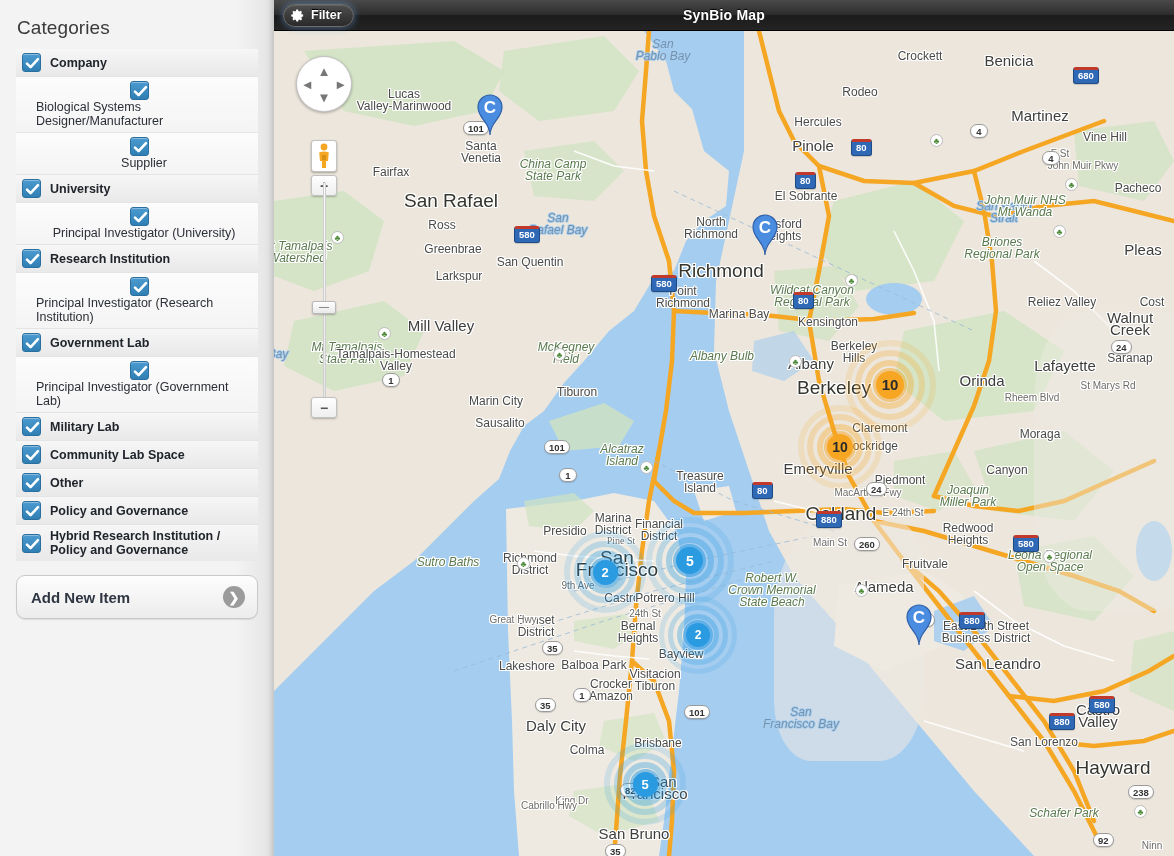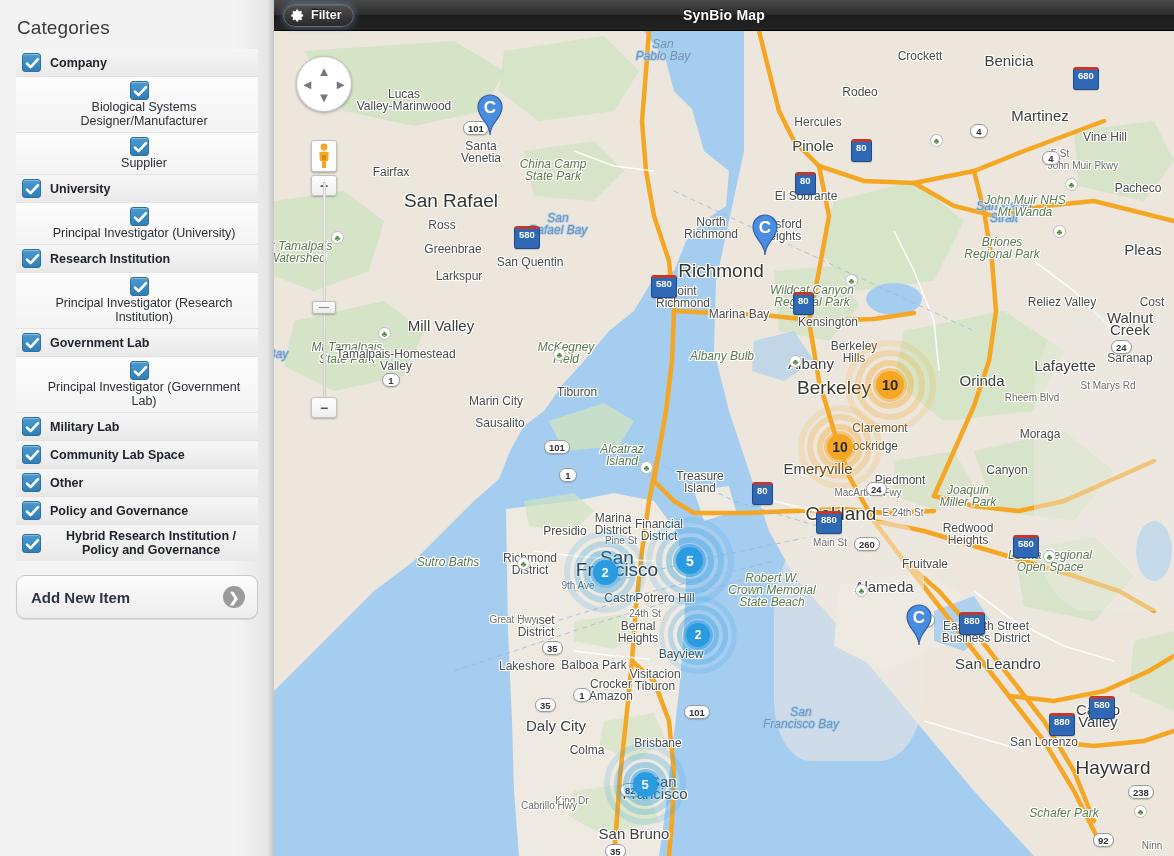--- a/index.html
+++ b/index.html
@@ -40,21 +40,21 @@
 
   .cbx {
     width:19px; height:19px; flex:0 0 19px;
     border-radius:3px;
     background: linear-gradient(to bottom, #4b9ad0, #2f7fb5);
     border: 1px solid #2a6f9e;
     box-shadow: inset 0 1px 0 rgba(255,255,255,.35);
     position: relative; margin-right: 9px; cursor:pointer;
   }
   .cbx svg { position:absolute; left:2px; top:2px; }
-  .cat-label { font-size:12.5px; color:#20242b; line-height:14px;text-align:center; }
+  .cat-label { font-size:12.5px; color:#20242b; line-height:14px; }
   .cat-row.level0 .cat-label { font-weight:bold; }
   .cat-row.level1 .cat-label { font-weight:normal; color:#2b2f36; font-size:12.5px; }
 
   .add-btn {
     margin: 14px 16px 0 16px;
     height: 44px; border-radius: 9px;
     background: linear-gradient(to bottom, #fdfdfd, #ececec);
     border: 1px solid #c9c9c9;
     box-shadow: 0 1px 1px rgba(0,0,0,.10);
     display:flex; align-items:center; justify-content:space-between;
@@ -118,21 +118,21 @@
 
   
   .shield {
     position:absolute; font-size:9.5px; font-weight:bold; color:#333;
     background:#fff; border:1px solid #9a9a9a; border-radius:7px;
     padding:0 4px; line-height:13px; height:14px; min-width:18px;
     text-align:center; box-shadow:0 1px 1px rgba(0,0,0,.15);
   }
   .shield.interstate {
     background:#2f68b5; color:#fff; border:1px solid #1e4a85;
-    border-radius:3px; border-top:3px solid #c0392b; height:23px; line-height:12px;
+    border-radius:3px; border-top:3px solid #c0392b; height:17px; line-height:12px;
   }
 
   
   .parkdot {
     position:absolute; width:13px; height:13px; border-radius:50%;
     background:#fff; border:1px solid #bcbcbc;
     display:flex; align-items:center; justify-content:center;
     font-size:9px; color:#4e8b3a;
   }
 
@@ -515,21 +515,21 @@
 Island</div>
           <div class="lbl bigcity" style="left: 567px; top: 477px; text-align: center; transform: translateX(-50%);">Oakland</div>
           <div class="lbl street" style="left: 629px; top: 476px; text-align: center; transform: translateX(-50%);">E 24th St</div>
           <div class="lbl " style="left: 694px; top: 491px; text-align: center; transform: translateX(-50%);">Redwood
 Heights</div>
           <div class="lbl " style="left: 339px; top: 481px; text-align: center; transform: translateX(-50%);">Marina
 District</div>
           <div class="lbl " style="left: 291px; top: 494px; text-align: center; transform: translateX(-50%);">Presidio</div>
           <div class="lbl " style="left: 385px; top: 487px; text-align: center; transform: translateX(-50%);">Financial
 District</div>
-          <div class="lbl street" style="left: 347px; top: 504px; text-align: center; transform: translateX(-50%);">Pine St</div>
+          <div class="lbl street" style="left: 347px; top: 504px; text-align: center; transform: translateX(-50%); font-family: Liberation Serif, serif;">Pine St</div>
           <div class="lbl street" style="left: 556px; top: 506px; text-align: center; transform: translateX(-50%);">Main St</div>
           <div class="lbl " style="left: 651px; top: 527px; text-align: center; transform: translateX(-50%);">Fruitvale</div>
           <div class="lbl park" style="left: 776px; top: 518px; text-align: center; transform: translateX(-50%);">Leona Regional
 Open Space</div>
           <div class="lbl park" style="left: 174px; top: 525px; text-align: center; transform: translateX(-50%);">Sutro Baths</div>
           <div class="lbl " style="left: 256px; top: 521px; text-align: center; transform: translateX(-50%);">Richmond
 District</div>
           <div class="lbl bigcity" style="left: 343px; top: 521px; text-align: center; transform: translateX(-50%);">San
 Francisco</div>
           <div class="lbl park" style="left: 498px; top: 541px; text-align: center; transform: translateX(-50%);">Robert W.

